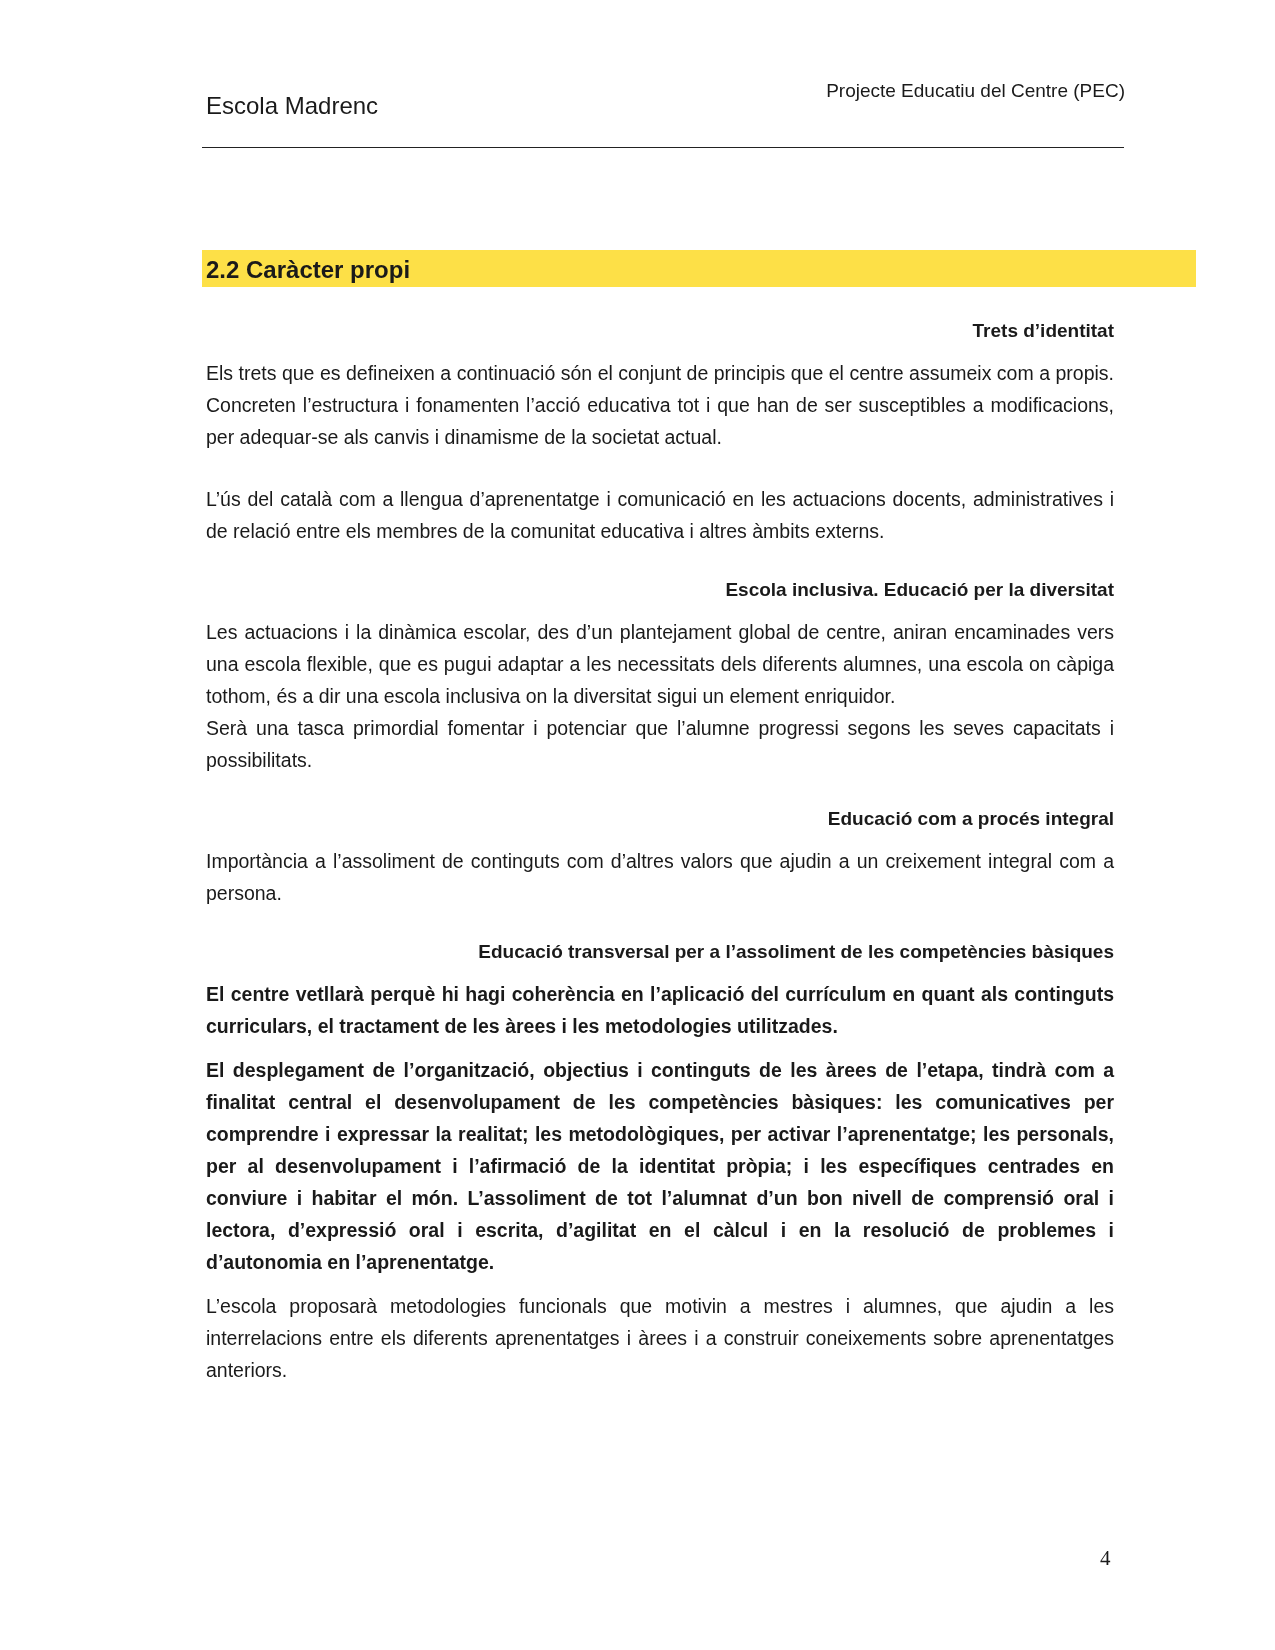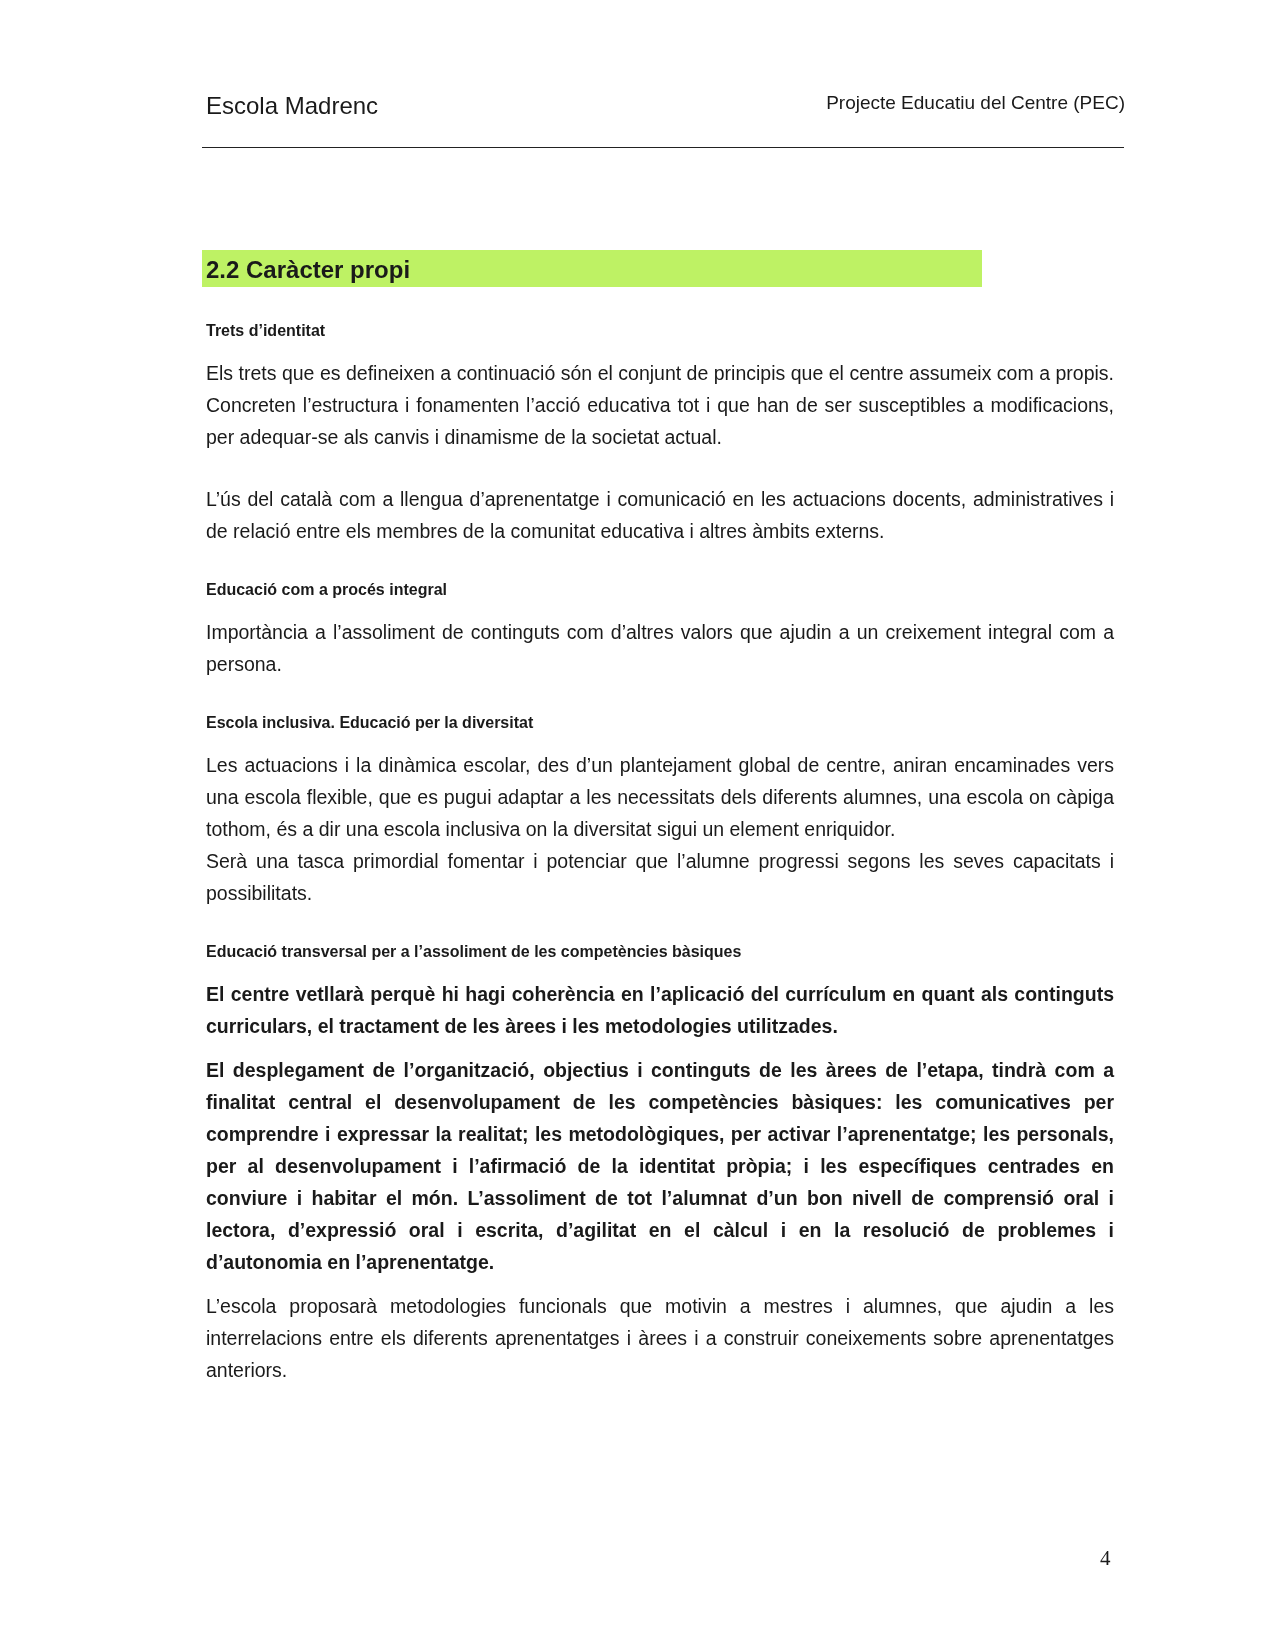--- a/index.html
+++ b/index.html
@@ -1,29 +1,29 @@
 <!DOCTYPE html>
 <html><head>
 <meta charset="utf-8">
 <style>
   html, body { margin: 0; padding: 0; background: #ffffff; }
   body {
     width: 1275px; height: 1650px; position: relative; overflow: hidden;
     font-family: "Liberation Sans", sans-serif; color: #1a1a1a;
   }
   .header-left { position: absolute; left: 206px; top: 92px; font-size: 24px; }
-  .header-right { position: absolute; right: 150px; top: 92px; font-size: 19px; }
+  .header-right { position: absolute; right: 150px; top: 80px; font-size: 19px; }
   .header-rule { position: absolute; left: 202px; width: 922px; top: 147px; height: 0; border-top: 1.5px solid #222; }
   .section-bar {
-    position: absolute; left: 202px; width: 780px; top: 250px; height: 37px;
-    background: #bef264; box-sizing: border-box; padding-left: 4px;
+    position: absolute; left: 202px; width: 994px; top: 250px; height: 37px;
+    background: #fde047; box-sizing: border-box; padding-left: 4px;
   }
   .section-bar span { font-weight: bold; font-size: 24px; line-height: 39px; }
   .content { position: absolute; left: 206px; width: 908px; top: 318px; }
-  h3 { font-size: 16px; font-weight: bold; margin: 0 0 13px 0; line-height: 26px; }
+  h3 { font-size: 19px; font-weight: bold; margin: 0 0 13px 0; line-height: 26px; text-align: right; }
   p { font-size: 19.5px; line-height: 32px; margin: 0; text-align: justify; }
   .block { margin-bottom: 30px; }
   .p-gap { margin-bottom: 12px; font-weight: bold; }
   .page-number {
     position: absolute; left: 1100px; top: 1546px; font-size: 21px;
     font-family: "Liberation Serif", serif;
   }
 </style>
 </head>
 <body>
@@ -41,28 +41,28 @@
   <div class="block">
     <h3>Trets d’identitat</h3>
     <p>Els trets que es defineixen a continuació són el conjunt de principis que el centre assumeix com a propis. Concreten l’estructura i fonamenten l’acció educativa tot i que han de ser susceptibles a modificacions, per adequar-se als canvis i dinamisme de la societat actual.</p>
   </div>
 
   <div class="block">
     <p>L’ús del català com a llengua d’aprenentatge i comunicació en les actuacions docents, administratives i de relació entre els membres de la comunitat educativa i altres àmbits externs.</p>
   </div>
 
   <div class="block">
-    <h3>Educació com a procés integral</h3>
-    <p>Importància a l’assoliment de continguts com  d’altres valors que ajudin a un creixement integral com a persona.</p>
+    <h3>Escola inclusiva. Educació per la diversitat</h3>
+    <p>Les actuacions i la dinàmica escolar, des d’un plantejament global de centre, aniran encaminades vers una escola flexible, que es pugui adaptar a les necessitats dels diferents alumnes, una escola on càpiga tothom, és a dir una escola inclusiva on la diversitat sigui un element enriquidor.</p>
+    <p>Serà una tasca primordial fomentar i potenciar que l’alumne progressi segons les seves capacitats i possibilitats.</p>
   </div>
 
   <div class="block">
-    <h3>Escola inclusiva. Educació per la diversitat</h3>
-    <p>Les actuacions i la dinàmica escolar, des d’un plantejament global de centre, aniran encaminades vers una escola flexible, que es pugui adaptar a les necessitats dels diferents alumnes, una escola on càpiga tothom, és a dir una escola inclusiva on la diversitat sigui un element enriquidor.</p>
-    <p>Serà una tasca primordial fomentar i potenciar que l’alumne progressi segons les seves capacitats i possibilitats.</p>
+    <h3>Educació com a procés integral</h3>
+    <p>Importància a l’assoliment de continguts com  d’altres valors que ajudin a un creixement integral com a persona.</p>
   </div>
 
   <div class="block">
     <h3>Educació transversal per a l’assoliment de les competències bàsiques</h3>
     <p class="p-gap">El centre vetllarà perquè  hi hagi coherència  en l’aplicació del  currículum en quant als continguts curriculars, el tractament de les àrees i les metodologies utilitzades.</p>
     <p class="p-gap">El desplegament de l’organització, objectius i continguts de les àrees de l’etapa, tindrà com a finalitat central el desenvolupament de les competències bàsiques: les comunicatives per comprendre i expressar la realitat; les metodològiques, per activar l’aprenentatge; les personals, per al desenvolupament i l’afirmació de la identitat pròpia; i les específiques centrades en conviure i habitar el món. L’assoliment de tot l’alumnat d’un bon nivell de comprensió oral i lectora, d’expressió oral i escrita, d’agilitat en el càlcul i en la resolució de problemes i d’autonomia en l’aprenentatge.</p>
     <p>L’escola proposarà metodologies funcionals que motivin a mestres i alumnes, que ajudin a les interrelacions entre els diferents aprenentatges i àrees i a construir coneixements sobre aprenentatges anteriors.</p>
   </div>
 
 </div>

